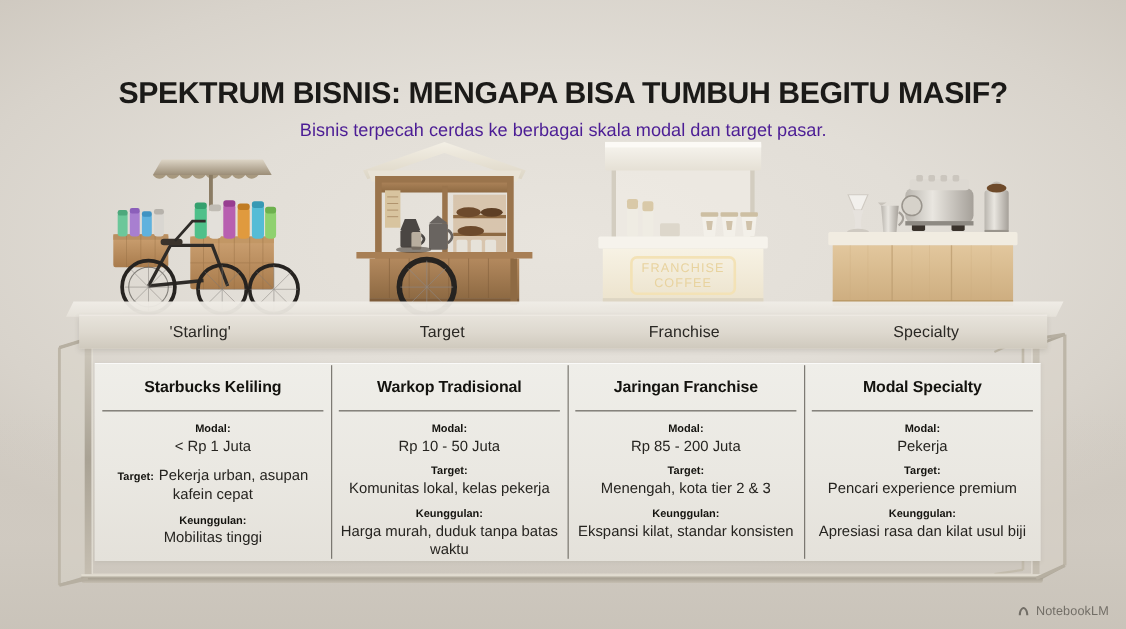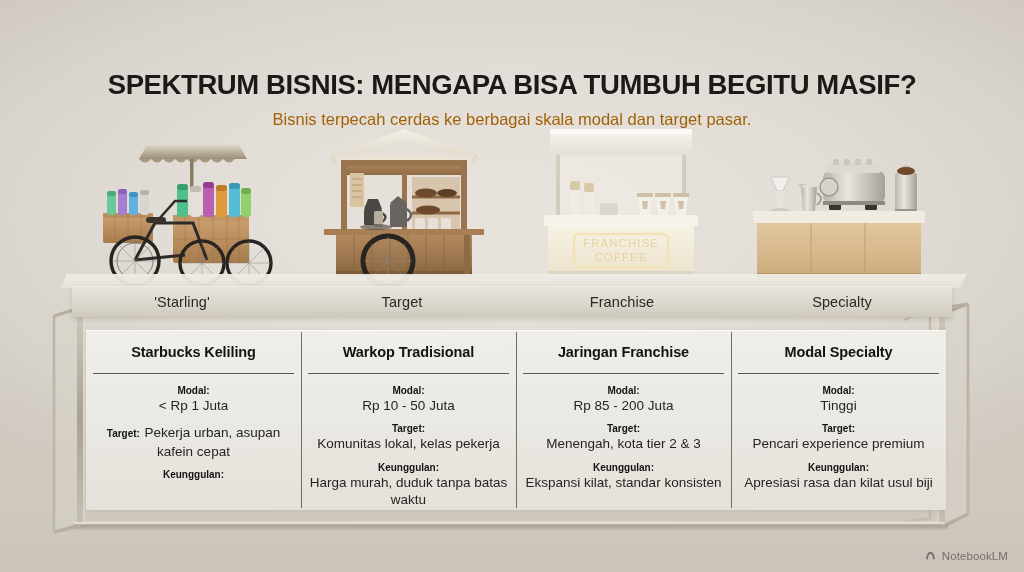--- a/index.html
+++ b/index.html
@@ -44,21 +44,21 @@
     letter-spacing: -0.4px;
     color: #1b1a18;
     line-height: 1.12;
     white-space: nowrap;
     margin-top: 40px;
   }
   .subtitle {
     margin-top: 9px;
     font-size: 16.5px;
     font-weight: 400;
-    color: #a16207;
+    color: #4c1d95;
     line-height: 1.2;
   }
 
   
   .products {
     position: absolute;
     left: 78px;
     right: 78px;
     top: 112px;
     height: 175px;
@@ -556,20 +556,21 @@
       <div class="fact block">
         <span class="fact-label">Modal:</span>
         <span class="fact-value">&lt; Rp 1 Juta</span>
       </div>
       <div class="fact inline">
         <span class="fact-label">Target:</span>
         <span class="fact-value">Pekerja urban, asupan kafein cepat</span>
       </div>
       <div class="fact block">
         <span class="fact-label">Keunggulan:</span>
+        <span class="fact-value">Mobilitas tinggi</span>
       </div>
     </div>
   </div>
 
   <div class="col">
     <div class="col-head">Warkop Tradisional</div>
     <div class="col-body">
       <div class="fact block">
         <span class="fact-label">Modal:</span>
         <span class="fact-value">Rp 10 - 50 Juta</span>
@@ -601,21 +602,21 @@
         <span class="fact-value">Ekspansi kilat, standar konsisten</span>
       </div>
     </div>
   </div>
 
   <div class="col">
     <div class="col-head">Modal Specialty</div>
     <div class="col-body">
       <div class="fact block">
         <span class="fact-label">Modal:</span>
-        <span class="fact-value">Tinggi</span>
+        <span class="fact-value">Pekerja</span>
       </div>
       <div class="fact block">
         <span class="fact-label">Target:</span>
         <span class="fact-value">Pencari experience premium</span>
       </div>
       <div class="fact block">
         <span class="fact-label">Keunggulan:</span>
         <span class="fact-value">Apresiasi rasa dan kilat usul biji</span>
       </div>
     </div>

